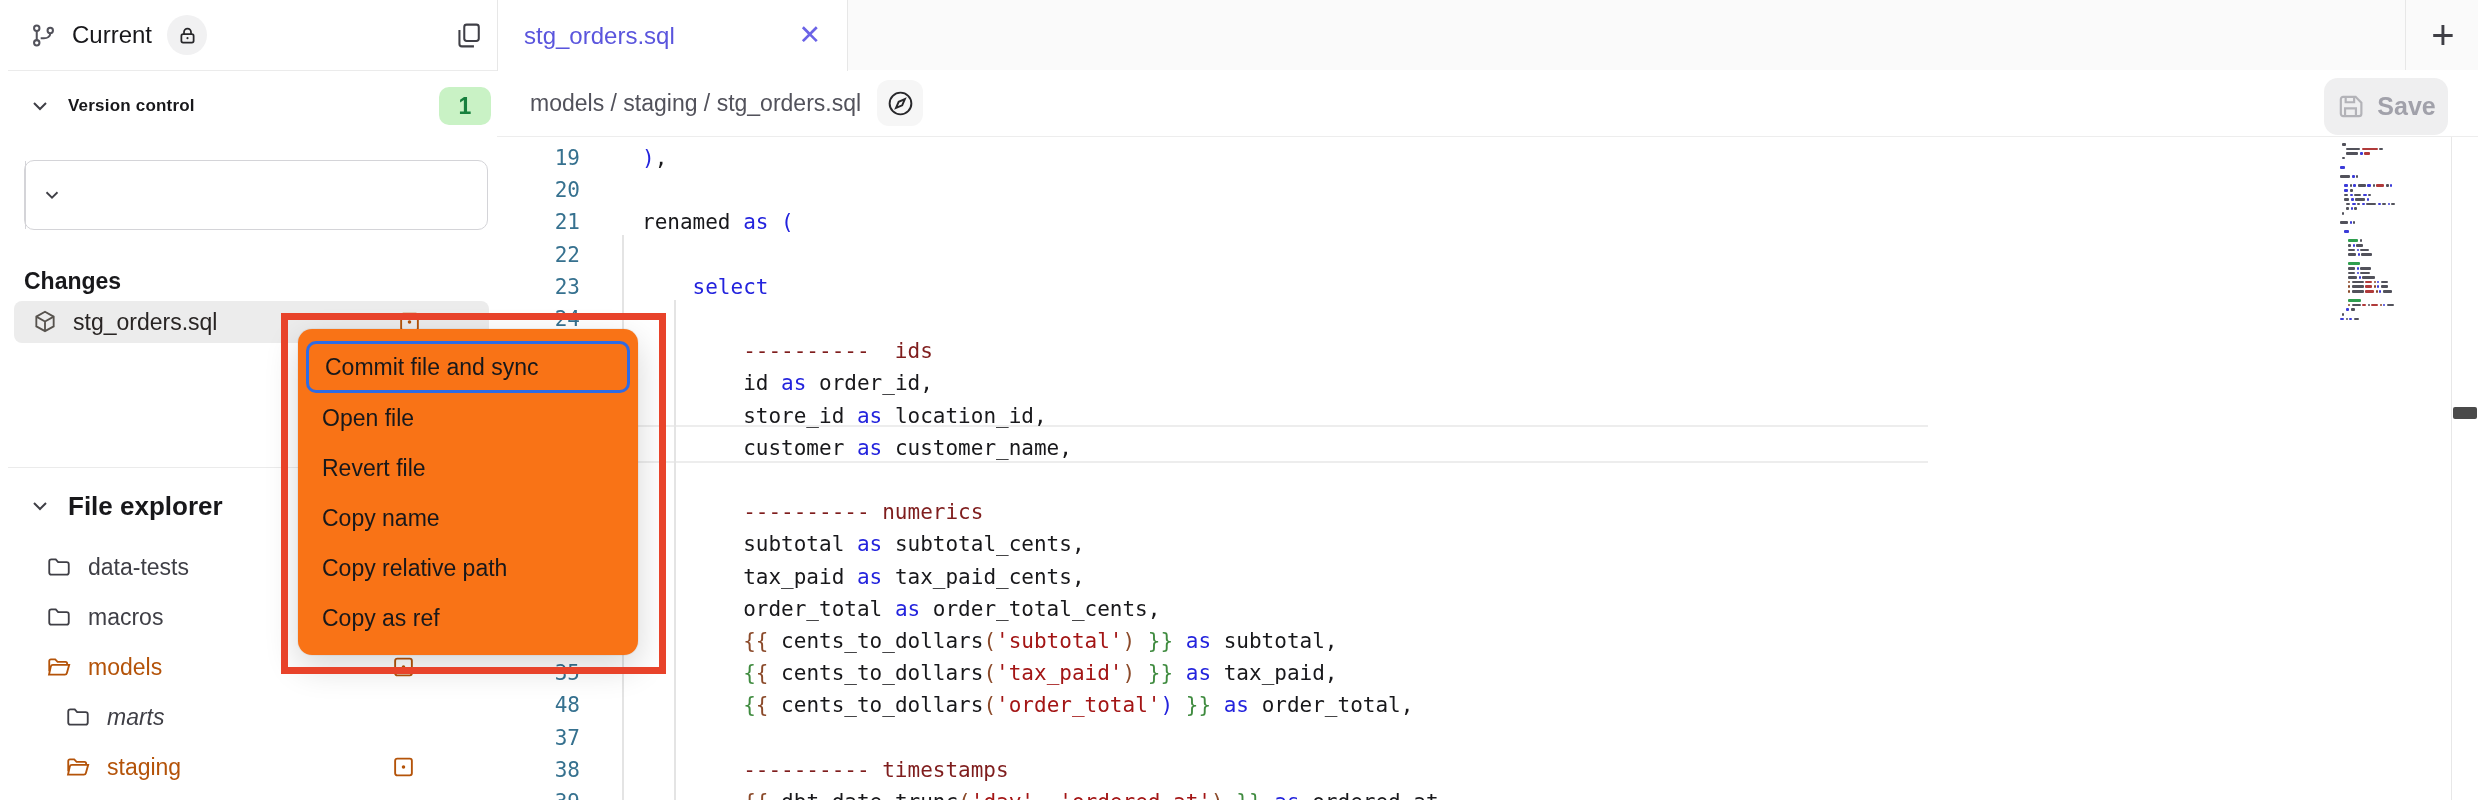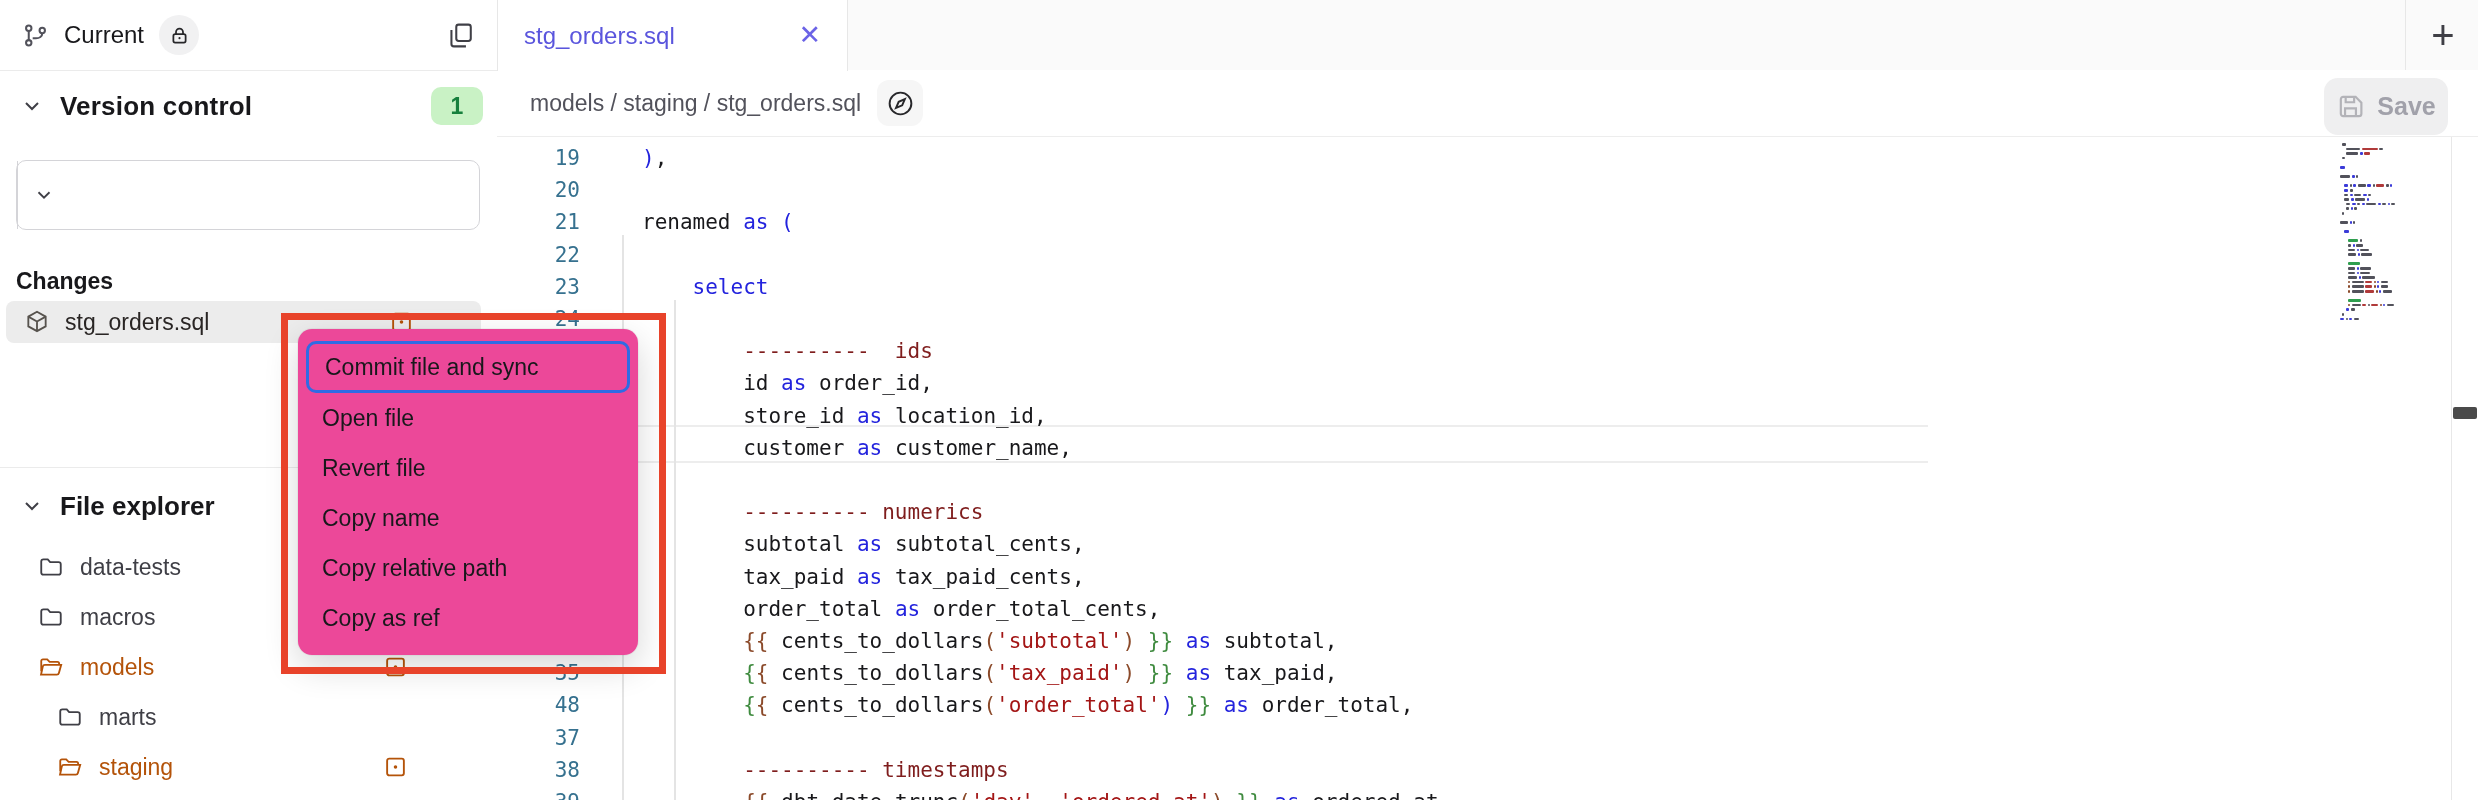--- a/index.html
+++ b/index.html
@@ -1,29 +1,29 @@
 <!DOCTYPE html>
 <html><head>
 <meta charset="utf-8">
 <style>
   html,body{margin:0;padding:0;background:#fff;}
   .app{position:relative;width:2478px;height:800px;background:#fff;overflow:hidden;
        font-family:"Liberation Sans",sans-serif;color:#18181b;}
   svg{display:block;}
 
   
-  .sidebar{position:absolute;left:0;top:0;width:497px;height:800px;background:#fff;border-right:1px solid #e4e4e7;}
+  .sidebar{position:absolute;left:8px;top:0;width:497px;height:800px;background:#fff;border-right:1px solid #e4e4e7;}
   .sb-header{position:absolute;top:0;left:0;right:0;height:70px;border-bottom:1px solid #ebebeb;
              display:flex;align-items:center;padding:0 22px;gap:15px;}
   .branch-label{font-size:24px;color:#18181b;}
   .lock-badge{width:40px;height:40px;border-radius:50%;background:#f1f1f2;display:flex;align-items:center;justify-content:center;}
   .copy-btn{margin-left:auto;cursor:pointer;}
 
   .vc-header{position:absolute;top:84px;left:20px;right:14px;height:44px;display:flex;align-items:center;gap:16px;}
-  .vc-title{font-size:26px;font-weight:700;letter-spacing:.2px;}
+  .vc-title{font-size:17px;font-weight:700;letter-spacing:.2px;}
   .vc-badge{margin-left:auto;min-width:36px;height:38px;padding:0 8px;border-radius:10px;background:#c9f2c5;
             color:#17803d;font-weight:600;font-size:23px;display:flex;align-items:center;justify-content:center;}
 
   .commit-btn{position:absolute;top:160px;left:16px;width:462px;height:68px;border:1.5px solid #d4d4d8;
               border-radius:10px;background:#fff;display:flex;align-items:stretch;cursor:pointer;}
   .commit-main{flex:1;display:flex;align-items:center;gap:18px;padding:0 22px;font-size:24px;font-weight:600;color:#27272a;}
   .commit-split{width:52px;border-left:1.5px solid #d4d4d8;display:flex;align-items:center;justify-content:center;}
 
   .changes-title{position:absolute;top:268px;left:16px;font-size:23px;font-weight:700;}
   .changes-list{position:absolute;top:301px;left:6px;right:16px;}
@@ -33,21 +33,21 @@
   .mod-ind{position:absolute;left:384px;top:50%;transform:translateY(-50%);}
 
   .sb-divider{position:absolute;top:467px;left:0;right:0;border-top:1px solid #ebebeb;}
   .fe-header{position:absolute;top:484px;left:20px;height:44px;display:flex;align-items:center;gap:16px;}
   .fe-title{font-size:26px;font-weight:700;}
   .fe-list{position:absolute;top:542px;left:0;right:0;}
   .fe-row{height:50px;display:flex;align-items:center;gap:16px;font-size:23px;color:#3f3f46;position:relative;cursor:pointer;}
   .fe-row.accent{color:#b45309;}
 
   
-  .ctx{position:absolute;left:298px;top:329px;width:340px;background:#ec4899;border-radius:14px;padding:12px 0;
+  .ctx{position:absolute;left:298px;top:329px;width:340px;background:#f97316;border-radius:14px;padding:12px 0;
        box-shadow:0 12px 34px rgba(0,0,0,.16),0 0 0 1px rgba(0,0,0,.04);z-index:5;}
   .ctx-item{height:50px;display:flex;align-items:center;padding:0 24px;font-size:23px;color:#18181b;cursor:pointer;}
   .ctx-item.focused{margin:0 8px;padding:0 16px;height:46px;border:3px solid #2f6be4;border-radius:10px;}
   .annot{position:absolute;left:281px;top:313px;width:371px;height:347px;border:7px solid #e8432a;z-index:6;pointer-events:none;}
 
   
   .main{position:absolute;left:497px;top:0;right:0;height:800px;}
   .tabbar{position:absolute;top:0;left:0;right:0;height:70px;background:#fafafa;border-bottom:1px solid #e7e7e7;}
   .tab{position:absolute;left:0;top:0;width:351px;height:71px;background:#fff;border-left:1px solid #e7e7e7;
        border-right:1px solid #e7e7e7;display:flex;align-items:center;padding:0 26px;z-index:2;cursor:pointer;box-sizing:border-box;}
@@ -193,21 +193,21 @@
             </svg>
           </span>
           <span>models</span>
           <span class="mod-ind">
             <svg width="23" height="23" viewBox="0 0 22 22" fill="none" stroke="#b45309" stroke-width="1.8">
               <rect x="3" y="3" width="16" height="16" rx="2"></rect>
               <circle cx="11" cy="11" r="1.7" fill="#b45309" stroke="none"></circle>
             </svg>
           </span>
         </div>
-        <div class="fe-row" style="padding-left: 57px;">
+        <div class="fe-row" style="padding-left: 57px; font-style: italic;">
           <span>
             <svg width="26" height="26" viewBox="0 0 24 24" fill="none" stroke="#3f3f46" stroke-width="1.7">
               <path d="M3 7a2 2 0 0 1 2-2h4l2.2 2.5H19a2 2 0 0 1 2 2V17a2 2 0 0 1-2 2H5a2 2 0 0 1-2-2z"></path>
             </svg>
           </span>
           <span>marts</span>
         </div>
         <div class="fe-row accent" style="padding-left: 57px;">
           <span>
             <svg width="26" height="26" viewBox="0 0 24 24" fill="none" stroke="#b45309" stroke-width="1.7">

